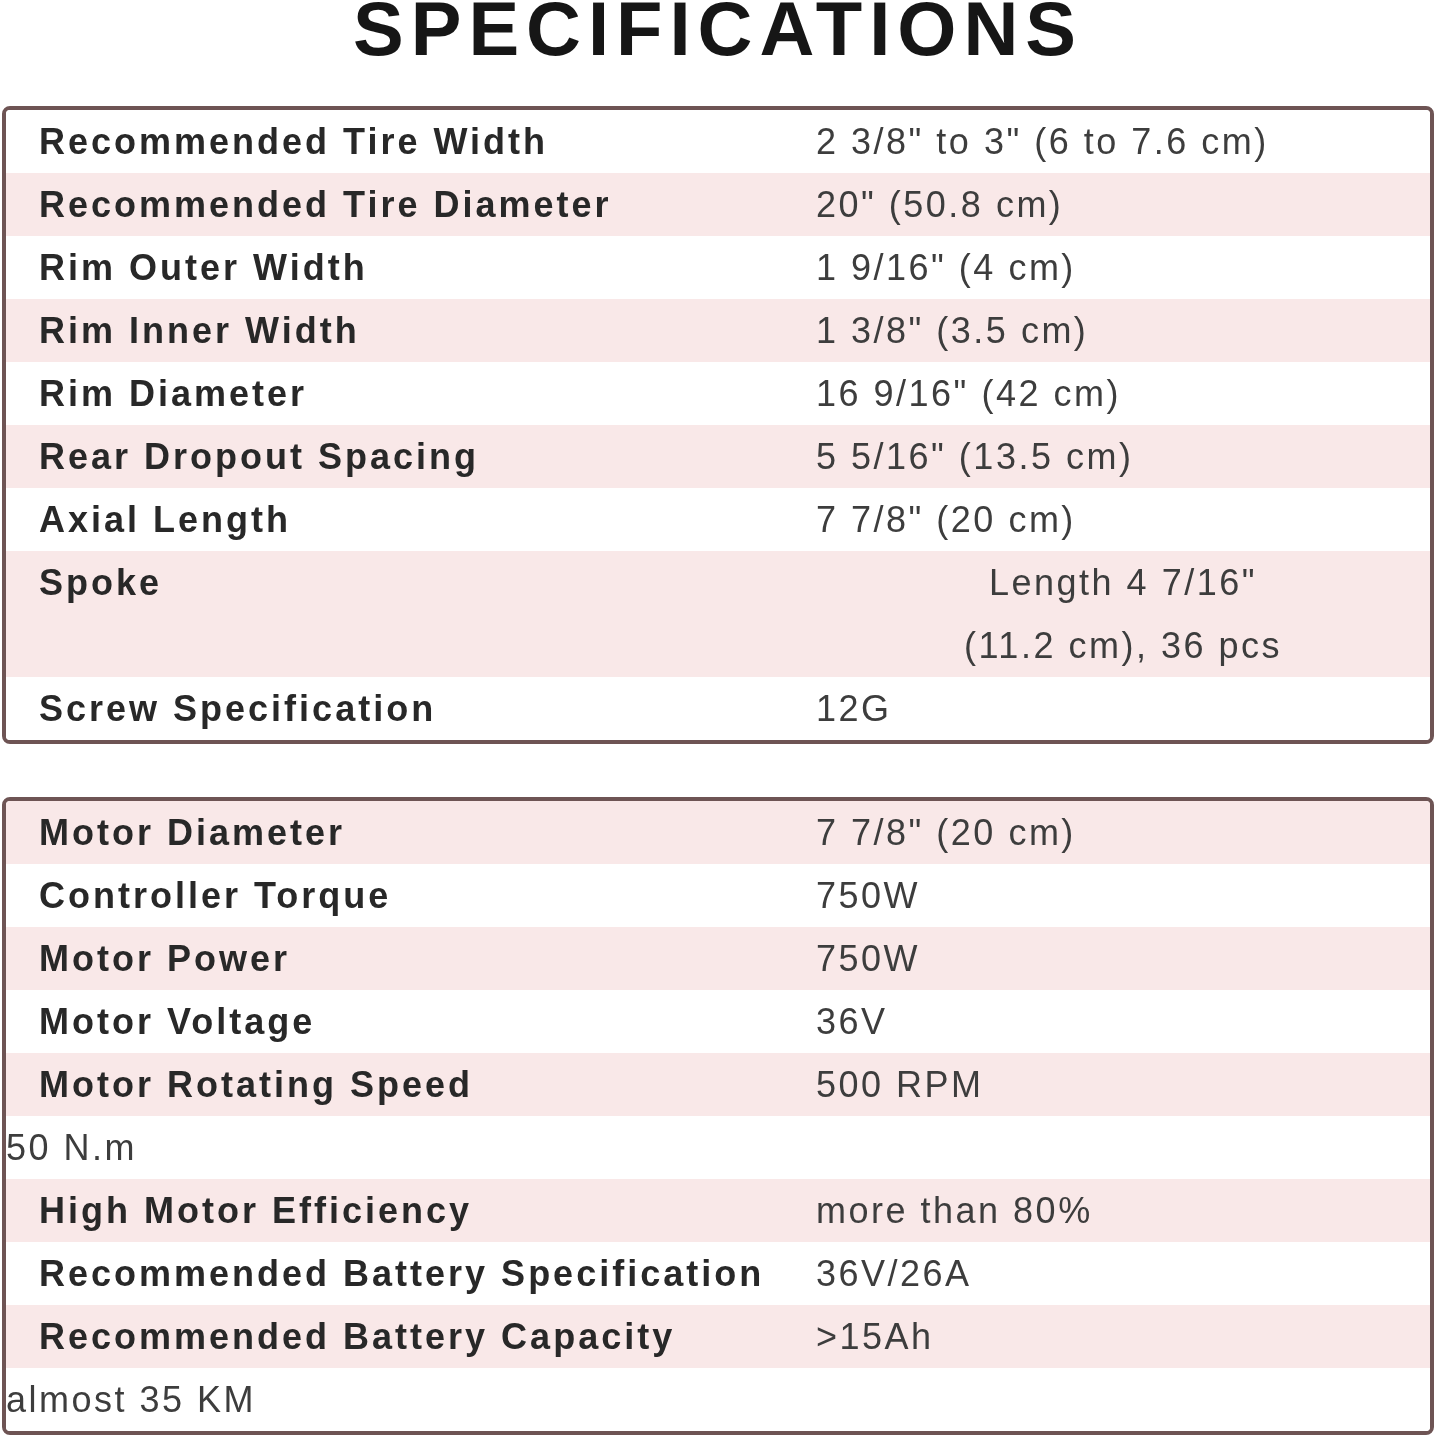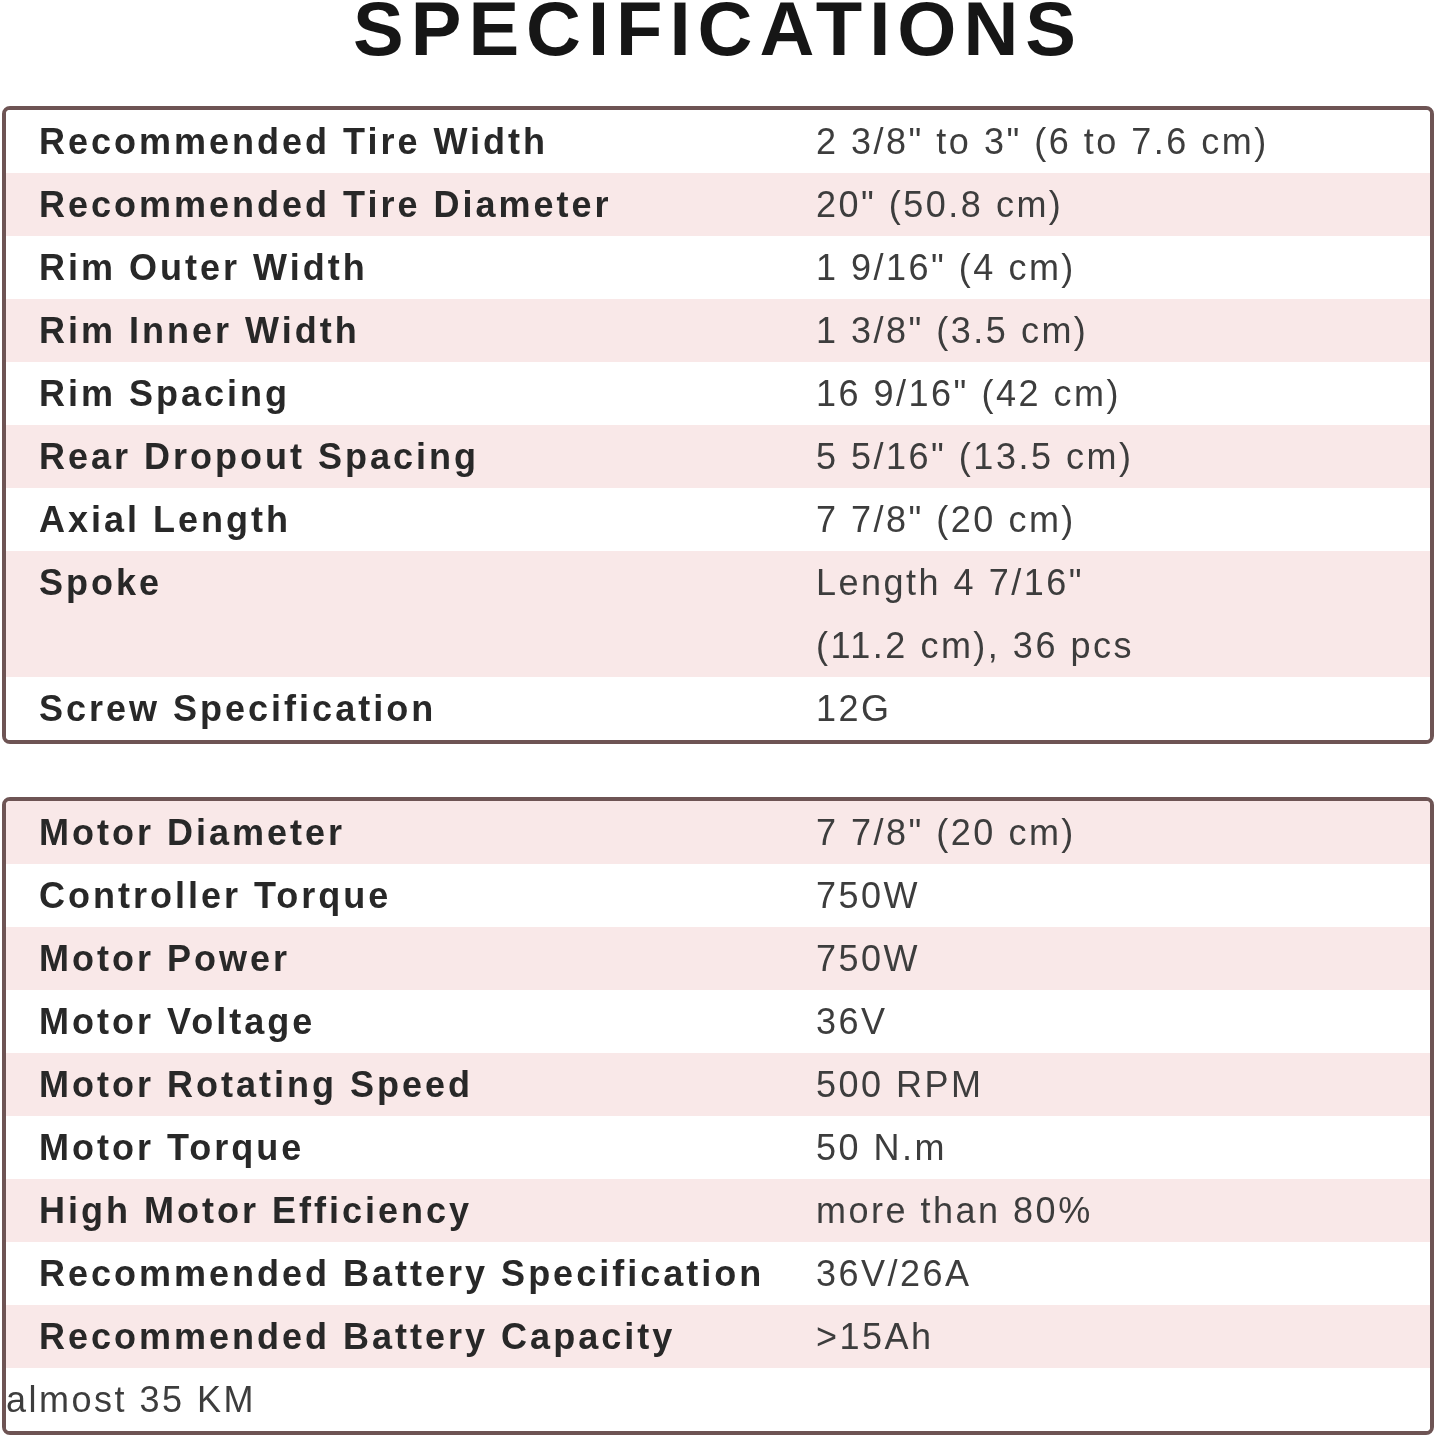--- a/index.html
+++ b/index.html
@@ -36,21 +36,21 @@
     overflow: hidden;
     background: var(--row-white);
   }
   .spec-table.first { margin-top: 46px; }
   .table-gap { height: 53px; }
   .row {
     display: flex;
     min-height: 63px;
     background: var(--row-white);
   }
-  .row.shade { background: var(--stripe); }
+  .row.shade { background: var(--stripe); text-align: center; }
   .cell {
     display: flex;
     align-items: center;
     font-size: 36px;
   }
   .label {
     flex: 0 0 810px;
     padding-left: 33px;
     font-weight: 700;
     letter-spacing: 3px;
@@ -90,21 +90,21 @@
     </div>
     <div class="row">
       <div class="cell label">Rim Outer Width</div>
       <div class="cell value">1 9/16" (4 cm)</div>
     </div>
     <div class="row shade">
       <div class="cell label">Rim Inner Width</div>
       <div class="cell value">1 3/8" (3.5 cm)</div>
     </div>
     <div class="row">
-      <div class="cell label">Rim Spacing</div>
+      <div class="cell label">Rim Diameter</div>
       <div class="cell value">16 9/16" (42 cm)</div>
     </div>
     <div class="row shade">
       <div class="cell label">Rear Dropout Spacing</div>
       <div class="cell value">5 5/16" (13.5 cm)</div>
     </div>
     <div class="row">
       <div class="cell label">Axial Length</div>
       <div class="cell value">7 7/8" (20 cm)</div>
     </div>
@@ -136,21 +136,20 @@
     </div>
     <div class="row">
       <div class="cell label">Motor Voltage</div>
       <div class="cell value">36V</div>
     </div>
     <div class="row shade">
       <div class="cell label">Motor Rotating Speed</div>
       <div class="cell value">500 RPM</div>
     </div>
     <div class="row">
-      <div class="cell label">Motor Torque</div>
       <div class="cell value">50 N.m</div>
     </div>
     <div class="row shade">
       <div class="cell label">High Motor Efficiency</div>
       <div class="cell value">more than 80%</div>
     </div>
     <div class="row">
       <div class="cell label">Recommended Battery Specification</div>
       <div class="cell value">36V/26A</div>
     </div>

